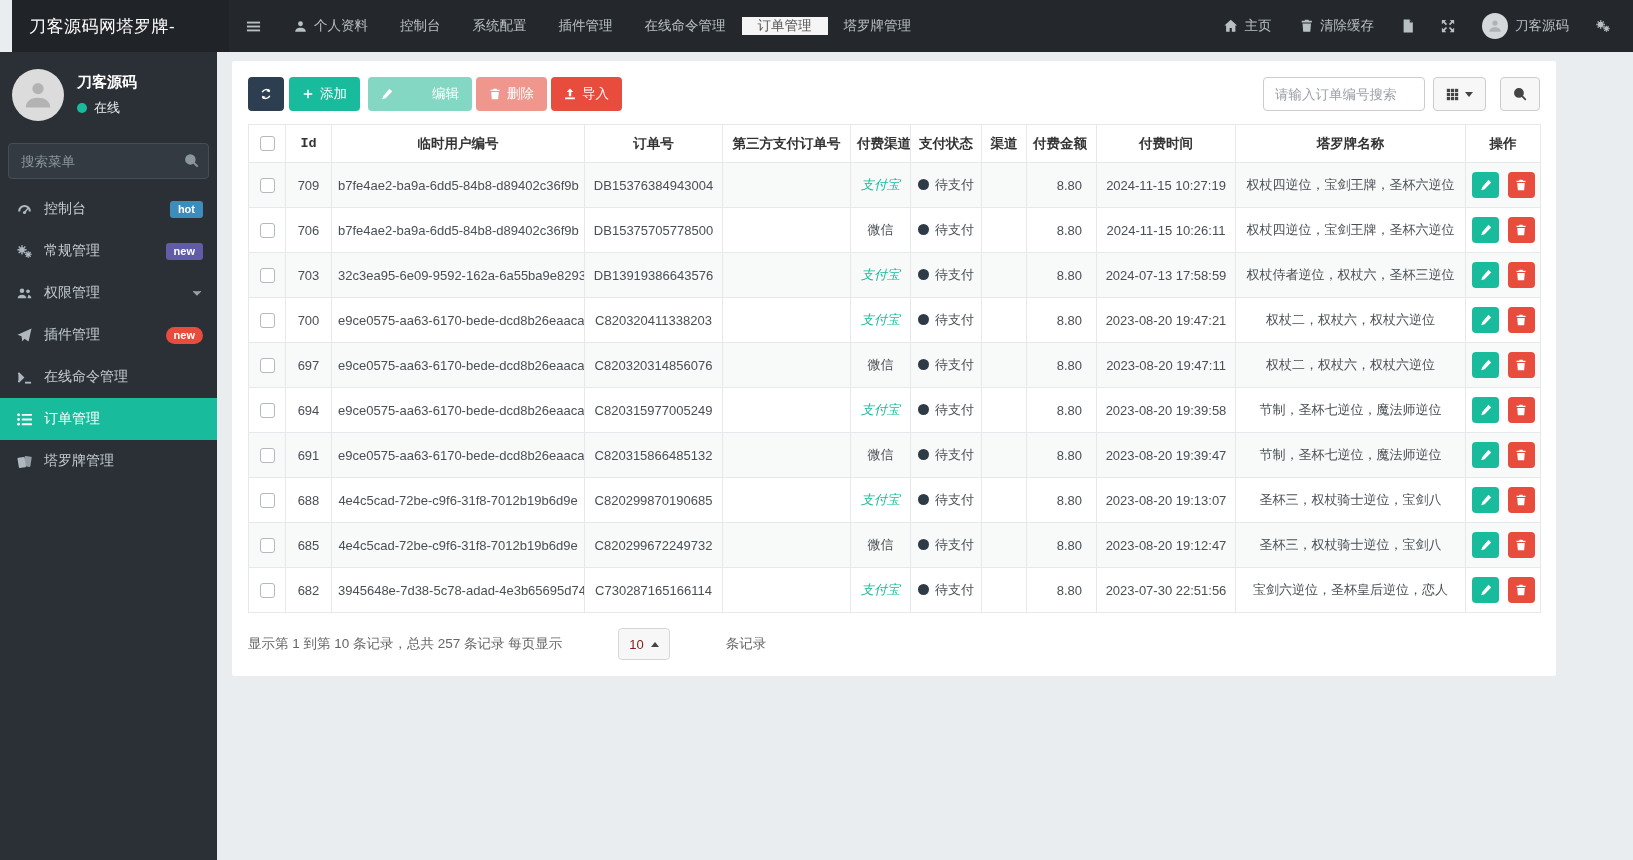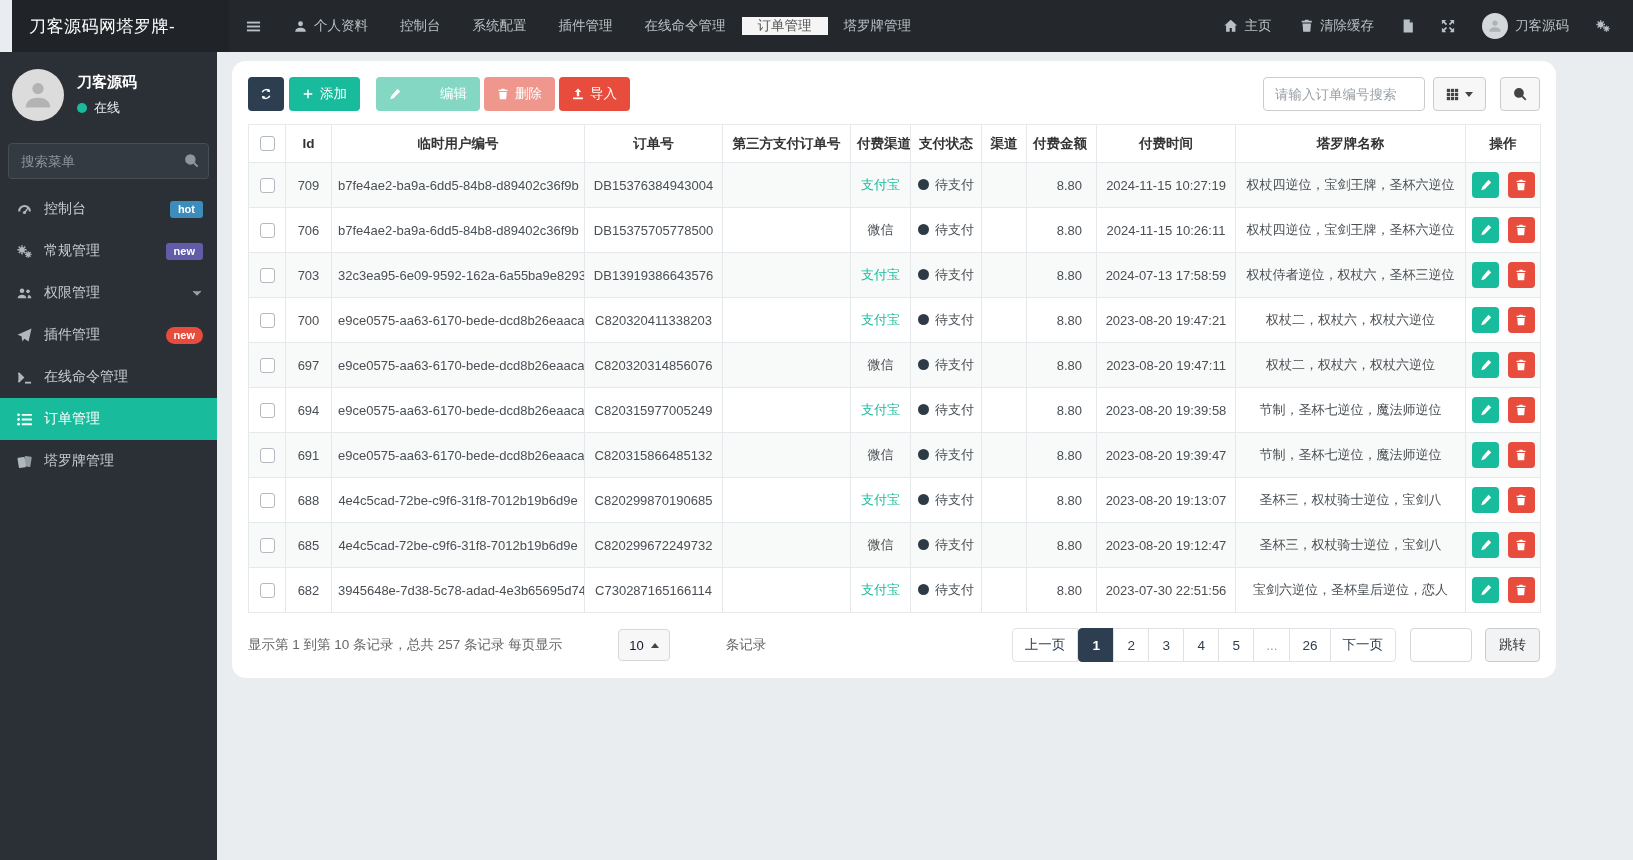--- a/index.html
+++ b/index.html
@@ -39,58 +39,58 @@
   .menu-item{display:flex;align-items:center;height:42px;padding:0 14px 0 15px;font-size:14px;cursor:pointer;gap:11px;}
   .menu-item .m-icon{font-size:15px;width:18px;color:#aeb8be;}
   .menu-item.active{background:#18bc9c;color:#fff;}
   .menu-item.active .m-icon{color:#fff;}
   .badge{margin-left:auto;font-size:11px;font-weight:bold;color:#fff;padding:3px 8px;border-radius:3px;line-height:1;}
   .badge.pill{border-radius:10px;}
   .chev{margin-left:auto;color:#97a1a8;font-size:12px;}
 
   
   .main{position:absolute;left:217px;top:52px;right:0;bottom:0;background:#e9edf0;overflow:hidden;}
-  .card{background:#fff;margin:9px 77px 0 15px;padding:16px;border-radius:14px;min-height:542px;}
+  .card{background:#fff;margin:9px 77px 0 15px;padding:16px;border-radius:2px;min-height:542px;}
 
   .toolbar{display:flex;align-items:flex-start;}
   .btn{height:34px;border:none;border-radius:4px;color:#fff;font-size:13.5px;display:inline-flex;
     align-items:center;gap:6px;padding:0 13px;cursor:pointer;font-family:inherit;}
   .btn .icon{font-size:12px;}
   .btn.refresh{background:#2c3e50;padding:0 12px;font-size:13px;}
   .btn.add{background:#18bc9c;margin-left:5px;}
-  .btn.edit{background:#84d7c2;margin-left:16px;gap:39px;}
+  .btn.edit{background:#84d7c2;margin-left:8px;gap:39px;}
   .btn.delete{background:#ef978d;margin-left:4px;}
   .btn.import{background:#e74c3c;margin-left:4px;}
   .toolbar-right{margin-left:auto;display:flex;align-items:center;}
   .search-input{width:162px;height:34px;border:1px solid #ccc;border-radius:4px;padding:0 11px;
     font-size:13.5px;color:#333;outline:none;font-family:inherit;}
   .search-input::placeholder{color:#9aa0a6;}
   .gbtn{height:34px;border:1px solid #ccc;background:#f7f7f7;border-radius:4px;color:#444;
     display:inline-flex;align-items:center;gap:6px;padding:0 12px;cursor:pointer;font-size:13px;}
   .gbtn.cols{margin-left:8px;}
   .gbtn.search{margin-left:14px;font-size:14px;}
   .caret-down{width:0;height:0;border-left:4px solid transparent;border-right:4px solid transparent;border-top:5px solid #444;}
   .caret-up{width:0;height:0;border-left:4px solid transparent;border-right:4px solid transparent;border-bottom:5px solid #444;}
 
   table{width:100%;border-collapse:collapse;margin-top:13px;font-size:13px;color:#494f54;table-layout:fixed;}
   th,td{border:1px solid #e6e9eb;padding:9px 6px;text-align:center;overflow:hidden;white-space:nowrap;}
-  thead th{font-weight:bold;color:#333;font-size:13.5px;height:38px;background:#fff;}
+  thead th{font-weight:bold;color:#333;font-size:13.5px;height:38px;background:#fff;font-family:Liberation Mono, monospace;}
   tbody tr:nth-child(odd){background:#f8f9f9;}
   td.c-amount,th.c-amount{text-align:right;padding-right:14px;}
   .checkbox{display:inline-block;width:15px;height:15px;border:1px solid #b2b9bf;border-radius:3px;background:#fff;vertical-align:middle;cursor:pointer;}
   .channel{color:#494f54;}
-  .channel.teal{color:#18bc9c;cursor:pointer;}
+  .channel.teal{color:#18bc9c;cursor:pointer;font-style:italic;}
   .pay-dot{display:inline-block;width:11px;height:11px;border-radius:50%;background:#2e3a45;margin-right:6px;vertical-align:-1px;}
   .act{width:27px;height:26px;border:none;border-radius:4px;color:#fff;cursor:pointer;display:inline-flex;
     align-items:center;justify-content:center;font-size:12px;}
   .act.edit-btn{background:#18bc9c;margin-right:5px;}
   .act.del-btn{background:#e74c3c;}
 
   .pagebar{display:flex;align-items:center;margin-top:15px;color:#666;font-size:13.5px;gap:48px;}
-  .psize{height:32px;border:1px solid #d5d8db;background:#f7f7f7;border-radius:4px;color:#0f172a;
+  .psize{height:32px;border:1px solid #d5d8db;background:#f7f7f7;border-radius:4px;color:#7f1d1d;
     display:inline-flex;align-items:center;gap:7px;padding:0 10px;margin:0 8px;cursor:pointer;font-size:13px;}
   .pager{margin-left:auto;display:flex;align-items:center;}
   .pg{height:34px;min-width:36px;padding:0 12px;border:1px solid #dfe3e6;background:#fff;color:#2c3e50;
     font-size:13.5px;margin-left:-1px;cursor:pointer;display:inline-flex;align-items:center;justify-content:center;font-family:inherit;}
   .pg:first-child{border-radius:4px 0 0 4px;margin-left:0;}
   .pg.next{border-radius:0 4px 4px 0;}
   .pg.active{background:#2c3e50;border-color:#2c3e50;color:#fff;font-weight:bold;}
   .pg.ellipsis{color:#99a2a8;cursor:default;}
   .jump-input{width:62px;height:34px;border:1px solid #d5d8db;border-radius:4px;margin-left:14px;outline:none;padding:0 8px;font-size:13px;}
   .jump-btn{height:34px;border:1px solid #ccc;background:#f2f3f4;color:#333;border-radius:4px;
@@ -737,31 +737,16 @@
 </tbody>
     </table>
 
     <div class="pagebar">
       <span>显示第 1 到第 10 条记录，总共 257 条记录 每页显示</span>
       <button class="psize">
         <span>10</span>
         <span class="caret-up"></span>
       </button>
       <span>条记录</span>
-      <div class="pager">
-        <button class="pg prev">上一页</button>
-        <span id="pages" style="display:inline-flex;">
-            <button class="pg active">1</button>
-            <button class="pg">2</button>
-            <button class="pg">3</button>
-            <button class="pg">4</button>
-            <button class="pg">5</button>
-            <button class="pg ellipsis">...</button>
-            <button class="pg">26</button>
-          </span>
-        <button class="pg next">下一页</button>
-        <input class="jump-input" style="">
-        <button class="jump-btn">跳转</button>
-      </div>
     </div>
 
   </div>
 </div>
 
 </body></html>

